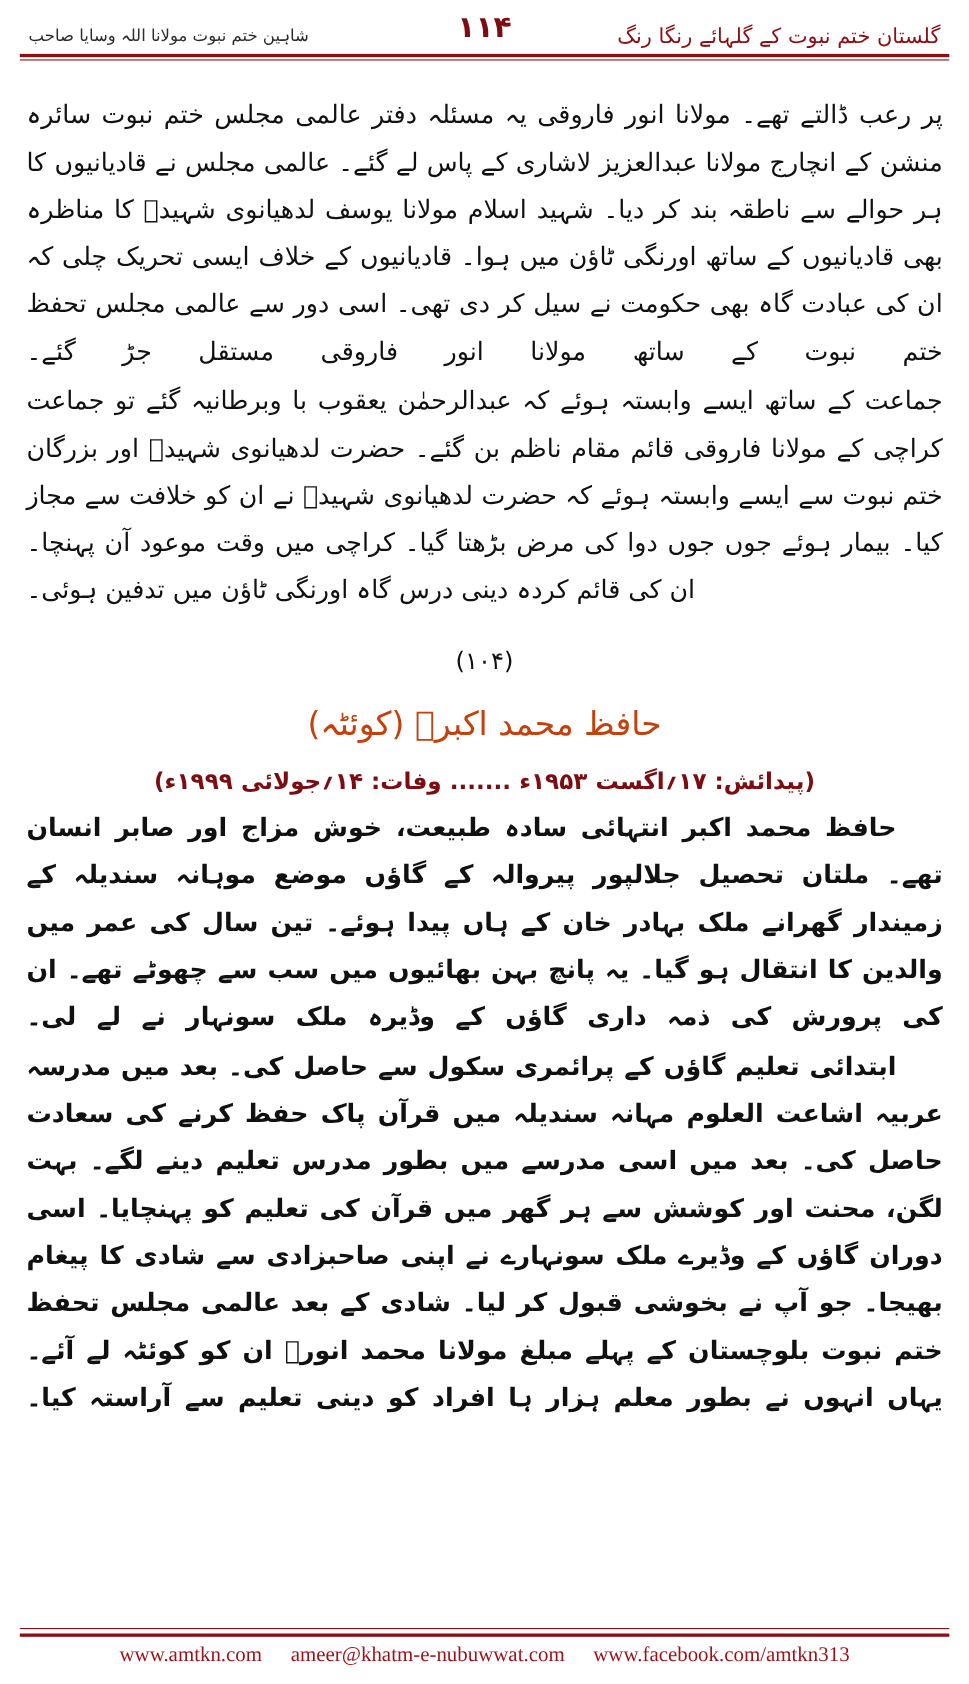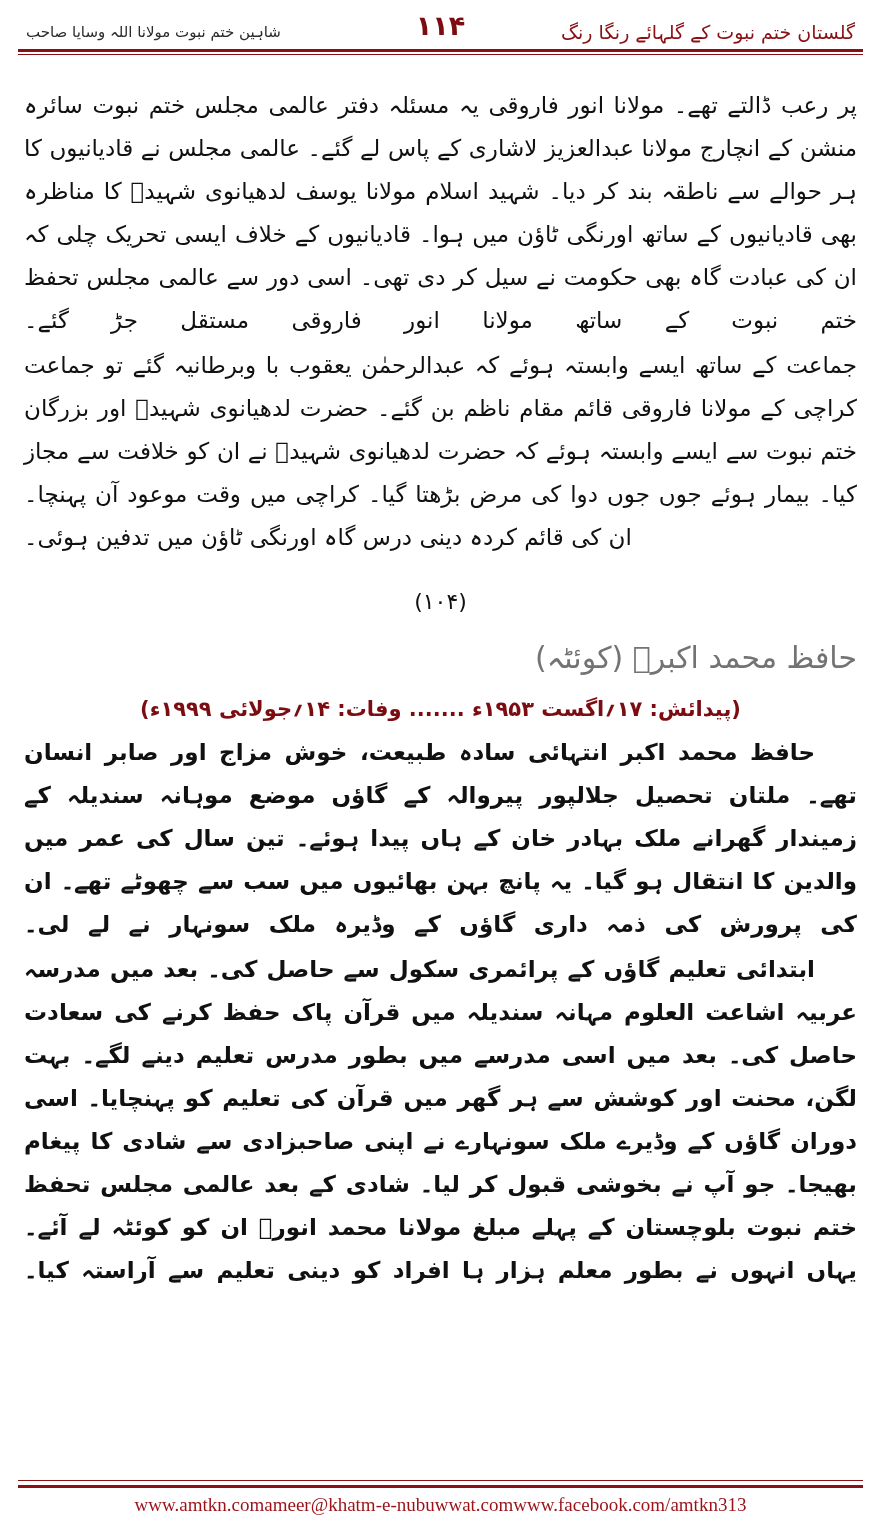--- a/index.html
+++ b/index.html
@@ -104,24 +104,24 @@
     font-weight: bold;
   }
   .section-number {
     text-align: center;
     font-size: 22px;
     margin: 30px 0 26px 0;
     color: #111;
     letter-spacing: 1px;
   }
   .person-name {
-    text-align: right;
+    text-align: center;
     font-size: 30px;
     margin: 0 0 22px 0;
-    color: #737373;
+    color: #c2410c;
     letter-spacing: -0.3px;
   }
   .dates-line {
     text-align: center;
     font-size: 21px;
     color: #7b0d12;
     margin: 0 0 10px 0;
     font-weight: bold;
     letter-spacing: -0.3px;
   }
@@ -150,20 +150,21 @@
     height: 1px;
     background: #8a1015;
   }
   .footer-links {
     position: absolute;
     top: 9px;
     left: 0;
     right: 0;
     display: flex;
     justify-content: center;
+    gap: 26px;
     font-family: "Liberation Serif", serif;
     font-size: 19px;
   }
   .footer-links a,
   .footer-links span.flink {
     color: #9b1118;
     text-decoration: none;
     white-space: nowrap;
   }
   .footer-links .email {

